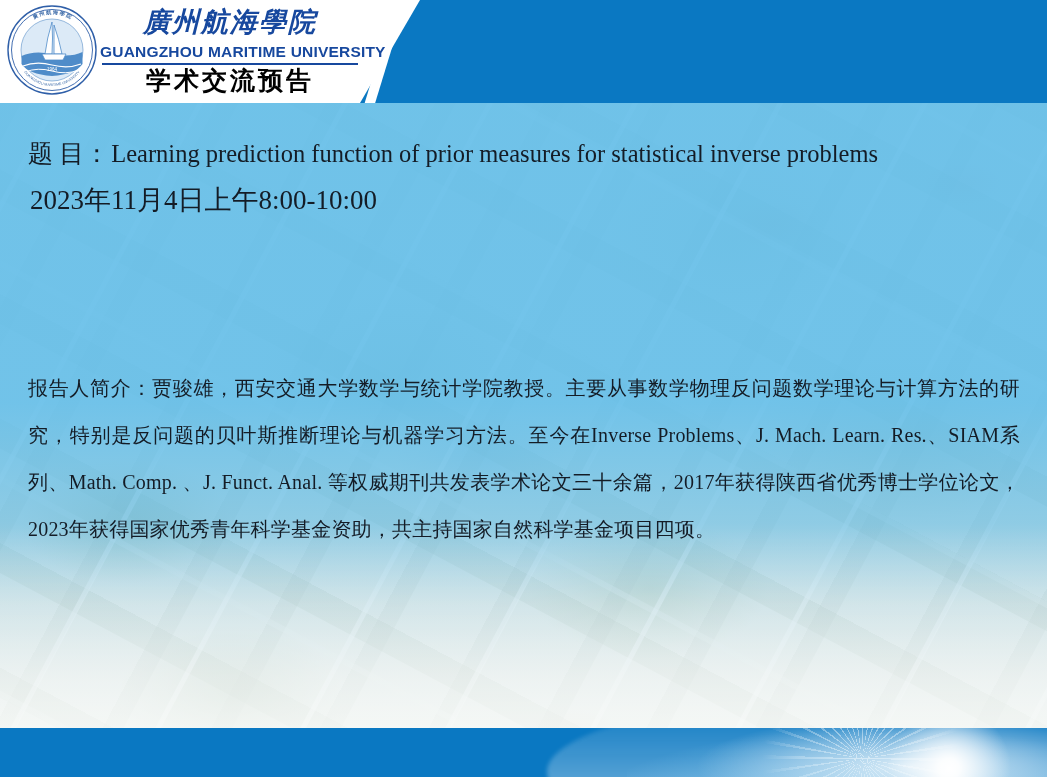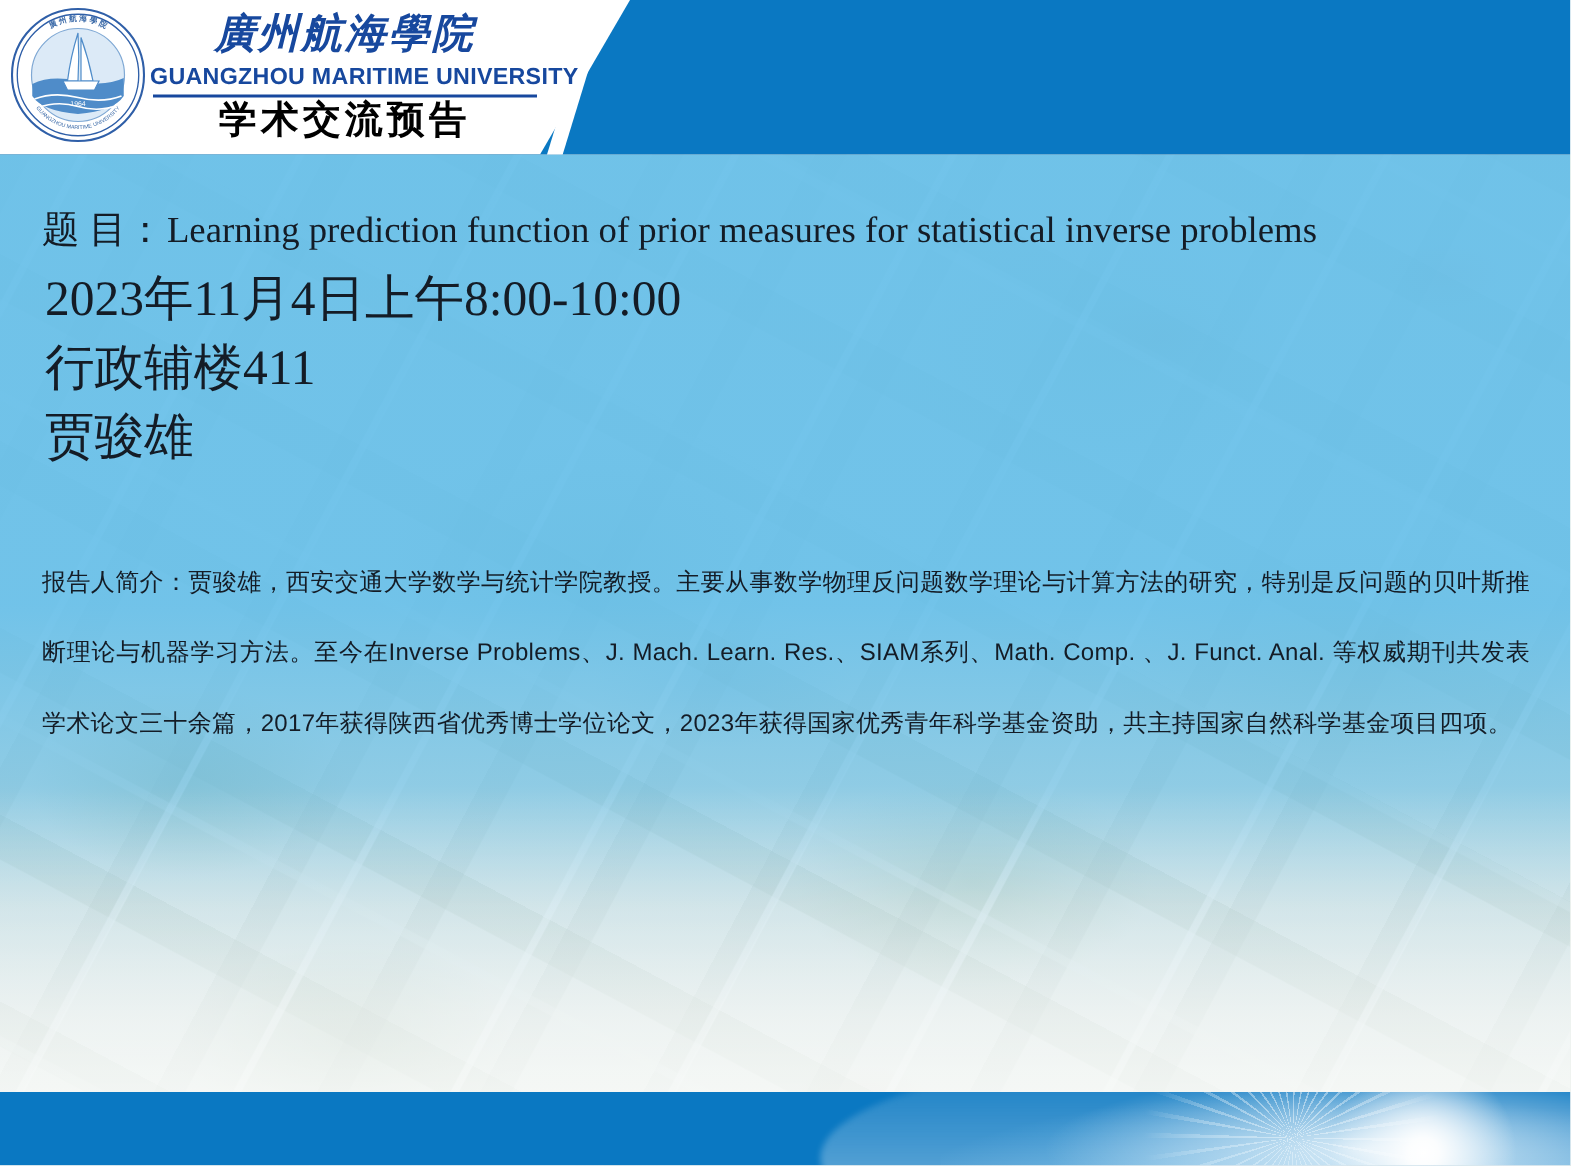--- a/index.html
+++ b/index.html
@@ -208,33 +208,33 @@
     white-space: nowrap;
   }
   .info-label {
     font-family: "Liberation Serif", "DejaVu Serif", serif;
     font-size: 25px;
     color: #141c26;
     flex: 0 0 auto;
   }
   .info-value {
     font-family: "Liberation Serif", "DejaVu Serif", serif;
-    font-size: 33px;
+    font-size: 27px;
     color: #141c26;
     margin-left: 2px;
   }
   .info-value.title-val { font-size: 24.5px; font-family: Liberation Serif, serif; }
 
   .bio {
     position: absolute;
     left: 28px;
     top: 262px;
     width: 992px;
-    font-family: Liberation Sans, sans-serif;
-    font-size: 16px;
+    font-family: Liberation Serif, serif;
+    font-size: 20px;
     line-height: 47px;
     color: #141c26;
     text-align: justify;
     text-justify: inter-character;
     letter-spacing: 0.2px;
   }
 
   
   .footer {
     position: absolute;
@@ -335,24 +335,22 @@
 
     <div class="info-block">
       <div class="info-row">
         <span class="info-label">题 目：</span>
         <span class="info-value title-val">Learning prediction function of prior measures for statistical inverse problems</span>
       </div>
       <div class="info-row">
         <span class="info-value">2023年11月4日上午8:00-10:00</span>
       </div>
       <div class="info-row">
-        <span class="info-value">行政辅楼411</span>
       </div>
       <div class="info-row">
-        <span class="info-value">贾骏雄</span>
       </div>
     </div>
 
     <div class="bio">报告人简介：贾骏雄，西安交通大学数学与统计学院教授。主要从事数学物理反问题数学理论与计算方法的研究，特别是反问题的贝叶斯推断理论与机器学习方法。至今在Inverse Problems、J. Mach. Learn. Res.、SIAM系列、Math. Comp. 、J. Funct. Anal. 等权威期刊共发表学术论文三十余篇，2017年获得陕西省优秀博士学位论文，2023年获得国家优秀青年科学基金资助，共主持国家自然科学基金项目四项。</div>
   </div>
 
   <div class="footer">
     <div class="footer-arc"></div>
     <div class="footer-rays"></div>
     <div class="footer-glow"></div>

